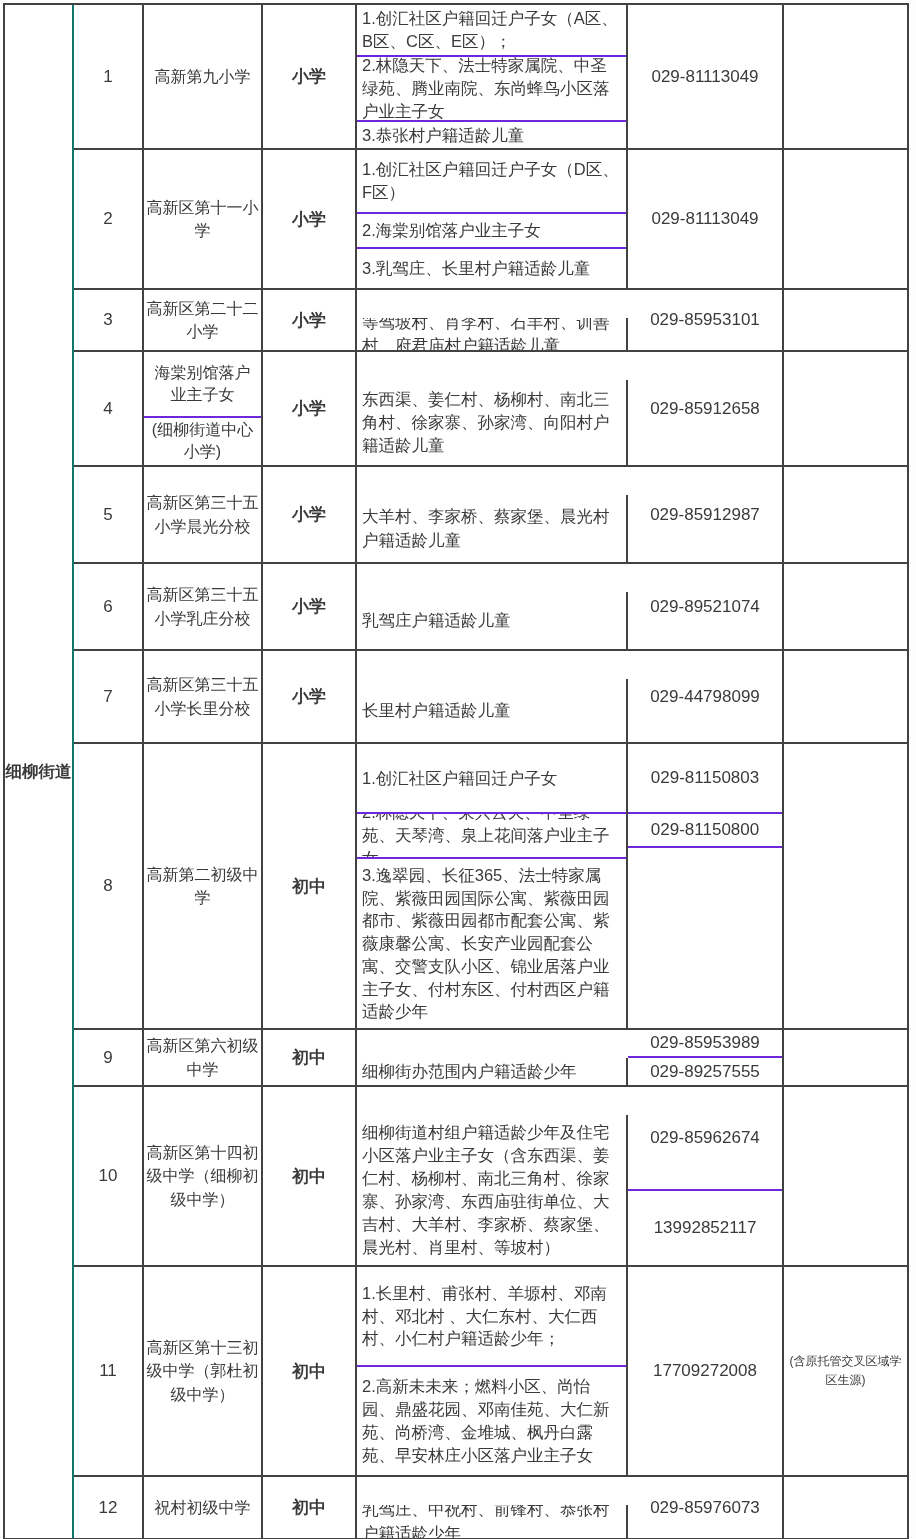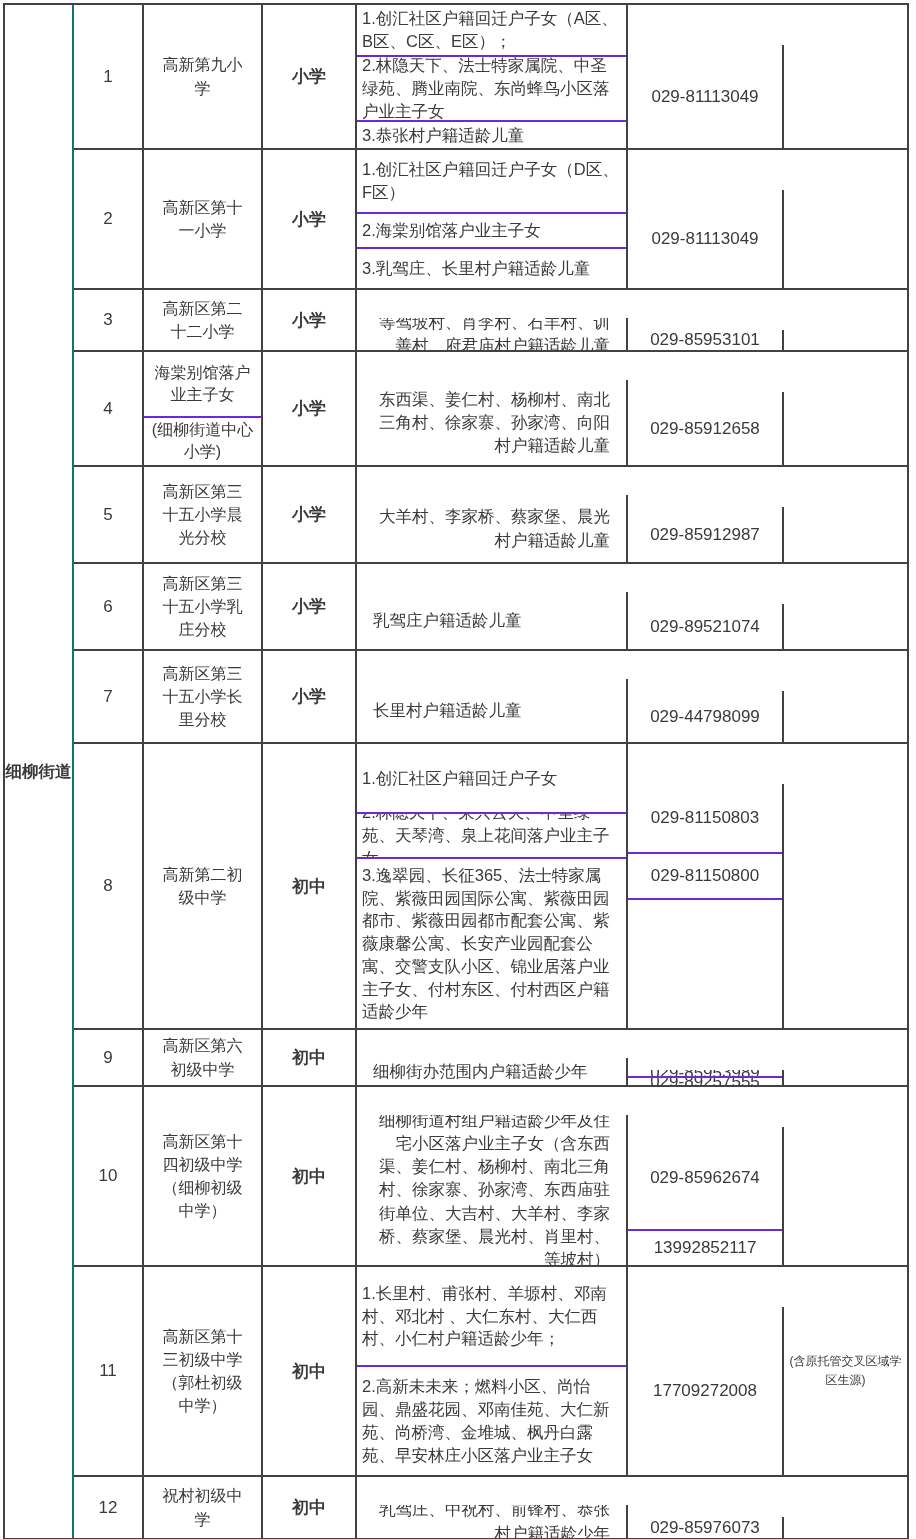--- a/index.html
+++ b/index.html
@@ -10,26 +10,26 @@
             display:flex; align-items:center; justify-content:center;
             font-weight:bold; font-size:16.5px; white-space:nowrap; overflow:hidden; }
   .rows { flex:1 1 auto; display:flex; flex-direction:column; }
   .row { display:flex; border-bottom:2px solid #424242; box-sizing:border-box; }
   .row:last-child { border-bottom:none; }
   .cell { border-right:2px solid #424242; box-sizing:border-box;
           display:flex; align-items:center; justify-content:center;
           text-align:center; overflow:hidden; }
   .cell:last-child { border-right:none; }
   .c-num    { flex:0 0 70px;  font-size:17px; }
-  .c-school { flex:0 0 119px; font-size:16px; line-height:1.45; padding:2px 17px; }
+  .c-school { flex:0 0 119px; font-size:16px; line-height:1.45; padding:2px 1px; }
   .c-type   { flex:0 0 94px;  font-size:17px;font-weight:bold; }
   .c-scope  { flex:0 0 271px; font-size:16.5px; line-height:1.4; }
-  .c-phone  { flex:0 0 156px; font-size:17px;margin-top:40px; }
+  .c-phone  { flex:0 0 156px; font-size:17px; }
   .c-note   { flex:1 1 auto;  font-size:12px; line-height:1.55; padding:2px 3px; }
-  .c-scope.single { justify-content:flex-start; text-align:right; padding:3px 16px;margin-top:28px; }
+  .c-scope.single { justify-content:flex-start; text-align:left; padding:3px 5px;margin-top:28px; }
   .subs { flex-direction:column; align-items:stretch; justify-content:flex-start; padding:0; }
   .sub { border-bottom:2px solid #6d28d9; box-sizing:border-box;
          display:flex; align-items:center; padding:2px 5px;
          text-align:left; line-height:1.38; overflow:hidden; }
   .sub:last-child { border-bottom:none; flex:1 1 auto; }
   .sub.ctr { justify-content:center; text-align:center; }
 </style>
 </head>
 <body>
 
@@ -118,21 +118,21 @@
         <div class="cell c-num">8</div>
         <div class="cell c-school">高新第二初级中学</div>
         <div class="cell c-type">初中</div>
         <div class="cell c-scope subs">
           <div class="sub" style="height:70px">1.创汇社区户籍回迁户子女</div>
           <div class="sub" style="height:45px">2.林隐天下、荣兴云天、中圣绿苑、天琴湾、泉上花间落户业主子女</div>
           <div class="sub">3.逸翠园、长征365、法士特家属院、紫薇田园国际公寓、紫薇田园都市、紫薇田园都市配套公寓、紫薇康馨公寓、长安产业园配套公寓、交警支队小区、锦业居落户业主子女、付村东区、付村西区户籍适龄少年</div>
         </div>
         <div class="cell c-phone subs">
           <div class="sub ctr" style="height:70px">029-81150803</div>
-          <div class="sub ctr" style="height:46px">029-81150800</div>
+          <div class="sub ctr" style="height:34px">029-81150800</div>
           <div class="sub ctr"></div>
         </div>
         <div class="cell c-note"></div>
       </div>
 
       <div class="row" style="height:57px">
         <div class="cell c-num">9</div>
         <div class="cell c-school">高新区第六初级中学</div>
         <div class="cell c-type">初中</div>
         <div class="cell c-scope single">细柳街办范围内户籍适龄少年</div>

